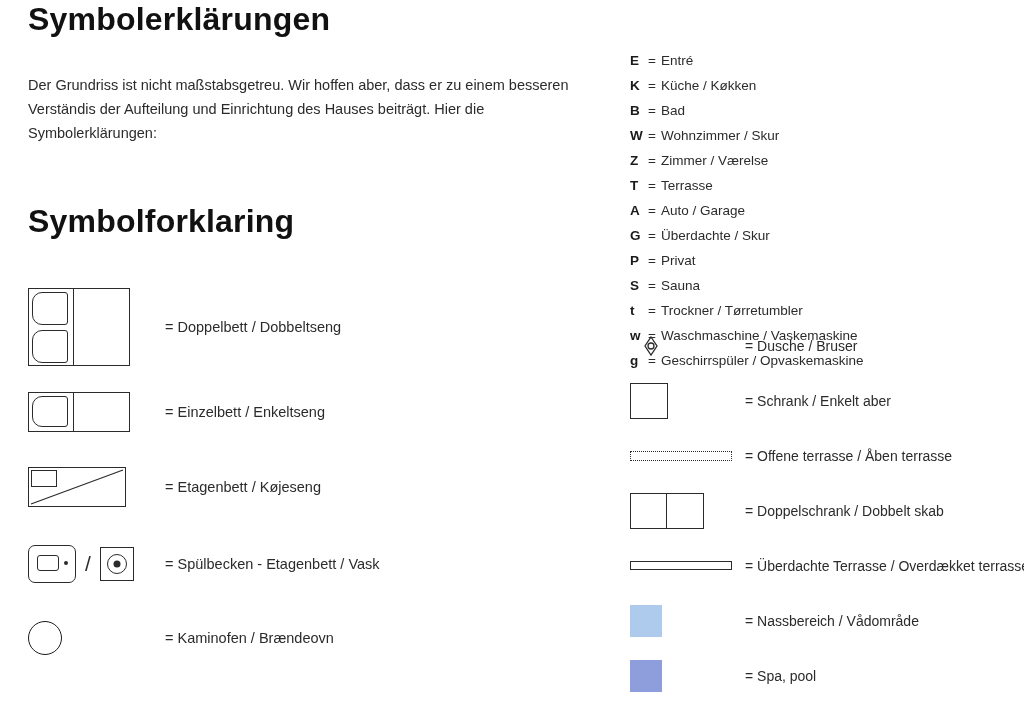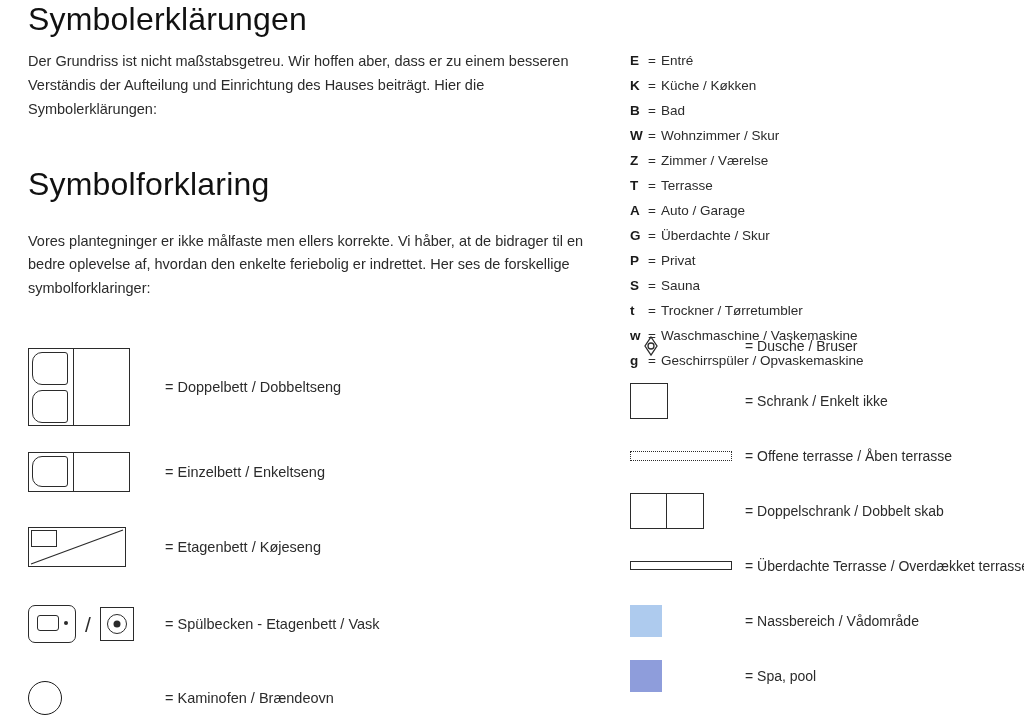--- a/index.html
+++ b/index.html
@@ -23,38 +23,38 @@
   }
   
   .left {
     position: absolute;
     left: 28px;
     top: 0px;
     width: 580px;
   }
   h1.title {
     font-size: 32px;
-    font-weight: 400;
+    font-weight: 700;
     letter-spacing: 0.2px;
     margin: 0;
     padding: 0;
     color: #111;
     line-height: 1.2;
   }
   .title-de { margin-top: 4px; }
   .title-dk { margin-top: 0px; }
   .para {
     font-size: 14.5px;
     line-height: 1.65;
     color: #2b2b2b;
     margin: 0;
   }
-  .para-de { margin-top: 12px; }
+  .para-de { margin-top: 36px; }
   .para-dk { margin-top: 26px; }
-  .block-dk { margin-top: 43px; }
+  .block-dk { margin-top: 56px; }
 
   
   .sym-list {
     margin-top: 38px;
   }
   .sym-row {
     display: flex;
     align-items: center;
     min-height: 62px;
   }
@@ -326,21 +326,20 @@
 
 <div class="page">
 
   <div class="left">
 
     <h1 class="title title-de">Symbolerklärungen</h1>
     <p class="para para-de">Der Grundriss ist nicht maßstabsgetreu. Wir hoffen aber, dass er zu einem besseren Verständis der Aufteilung und Einrichtung des Hauses beiträgt. Hier die Symbolerklärungen:</p>
 
     <div class="block-dk">
       <h1 class="title title-dk">Symbolforklaring</h1>
-      <p class="para para-dk">Vores plantegninger er ikke målfaste men ellers korrekte. Vi håber, at de bidrager til en bedre oplevelse af, hvordan den enkelte feriebolig er indrettet. Her ses de forskellige symbolforklaringer:</p>
     </div>
 
     <div class="sym-list">
 
       <div class="sym-row" style="min-height:96px;">
         <div class="sym-art">
           <div class="double-bed">
             <div class="divider"></div>
             <div class="pillow p1"></div>
             <div class="pillow p2"></div>
@@ -475,21 +474,21 @@
           <circle cx="13" cy="13" r="3" fill="none" stroke="#2b2b2b" stroke-width="1.3"></circle>
         </svg>
       </div>
       <div class="rsym-label">= Dusche / Bruser</div>
     </div>
 
     <div class="rsym-row">
       <div class="rsym-art">
         <div class="cabinet"></div>
       </div>
-      <div class="rsym-label">= Schrank / Enkelt ikke</div>
+      <div class="rsym-label">= Schrank / Enkelt aber</div>
     </div>
 
     <div class="rsym-row">
       <div class="rsym-art">
         <div class="dotted-terrace"></div>
       </div>
       <div class="rsym-label">= Offene terrasse / Åben terrasse</div>
     </div>
 
     <div class="rsym-row">

